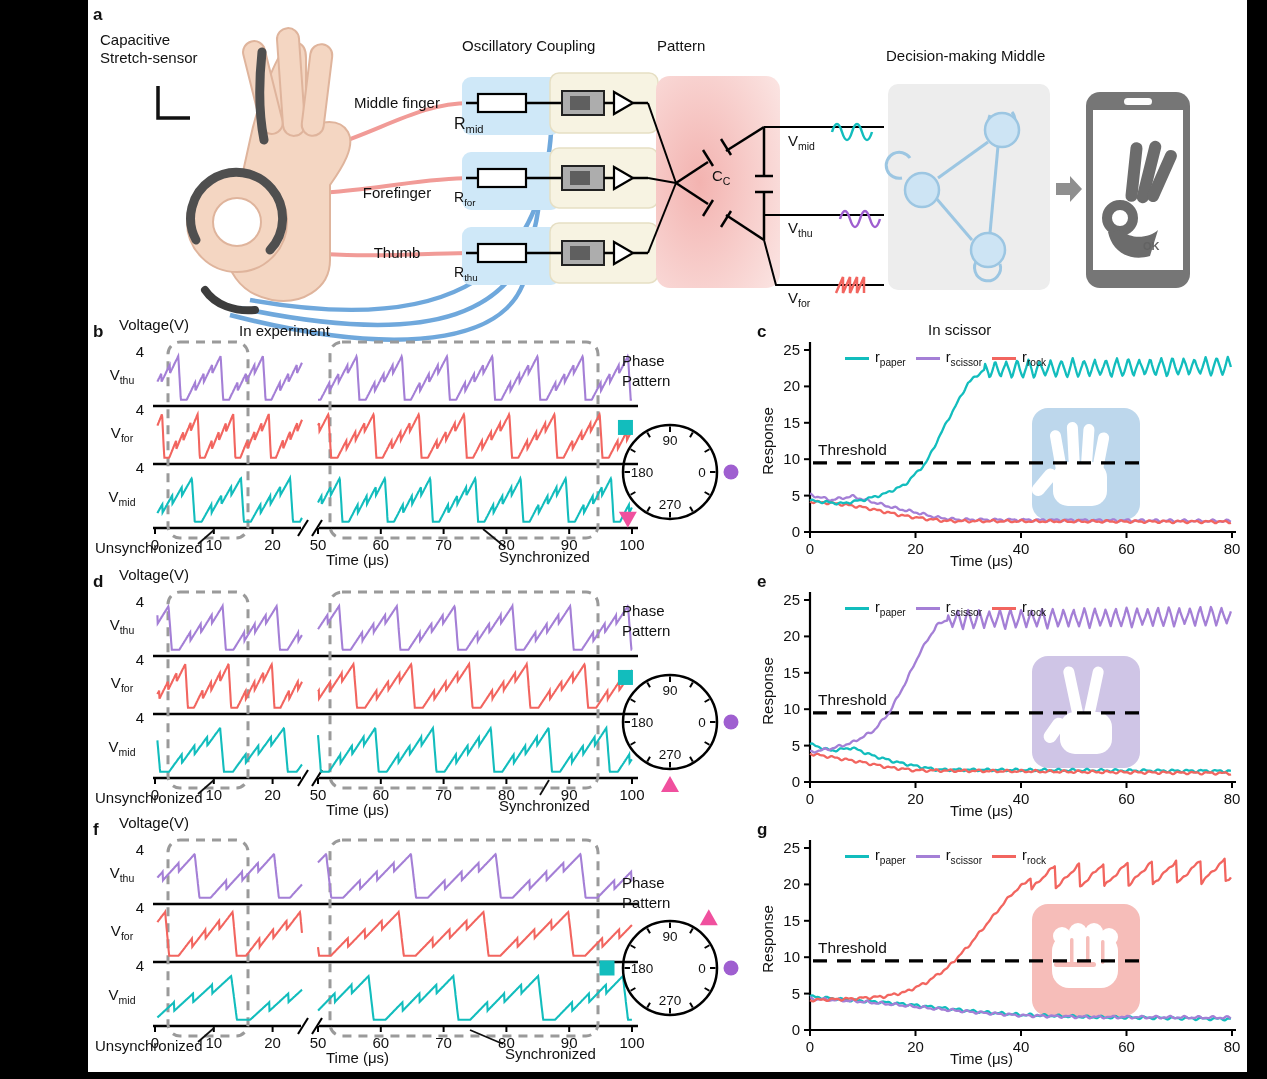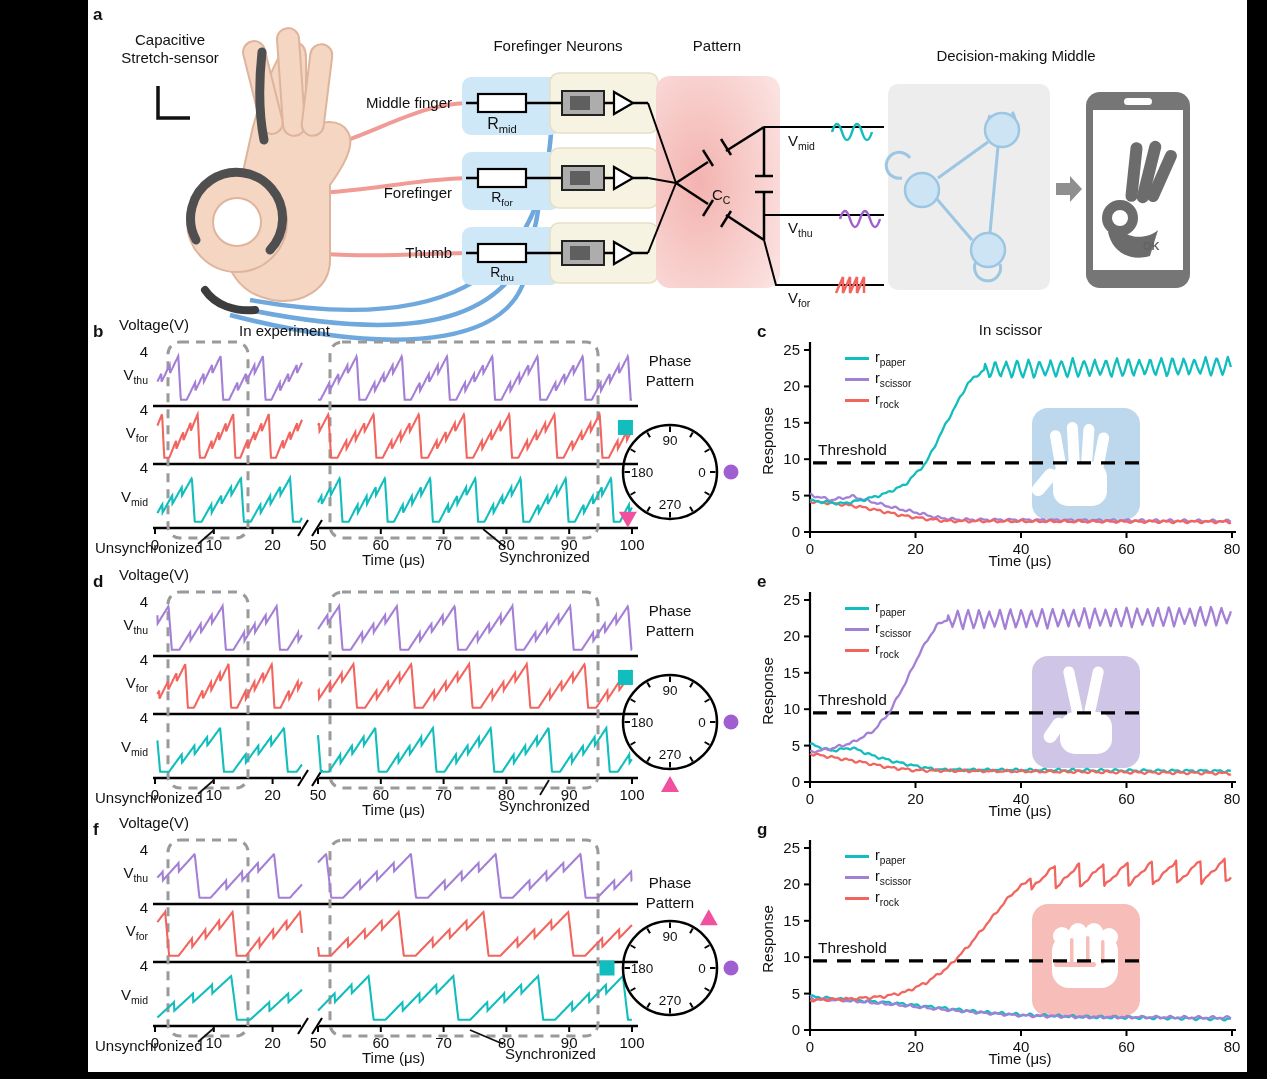--- a/index.html
+++ b/index.html
@@ -1,25 +1,25 @@
 <!DOCTYPE html>
 <html><head>
 <meta charset="utf-8">
 <style>
   *{margin:0;padding:0;box-sizing:border-box}
   html,body{background:#000}
   #page{position:relative;width:1267px;height:1079px;background:#fff;overflow:hidden;font-family:"Liberation Sans",sans-serif}
   .bar{position:absolute;background:#000}
   .lb{position:absolute;font-size:15px;color:#111;white-space:nowrap;line-height:1.2}
   .b{font-weight:bold;font-size:17px}
-  .ctr{text-align:center}
-  .rt{text-align:right}
+  .ctr{}
+  .rt{text-align:center}
   sub{font-size:0.7em}
   svg#canvas{position:absolute;left:0;top:0}
-  .leg{position:absolute;display:flex;flex-direction:column;gap:2px;font-size:14.5px;color:#111}
+  .leg{position:absolute;display:flex;flex-direction:row;gap:10px;font-size:14.5px;color:#111}
   .legrow{display:flex;align-items:center;gap:6px}
   .sw{display:inline-block;width:24px;height:3px}
   .rot{transform:translate(-50%,-50%) rotate(-90deg)}
 </style>
 </head>
 <body>
 
 <div id="page">
 
   <div class="bar" style="left:0;top:0;width:88px;height:1079px"></div>
@@ -457,30 +457,30 @@
         <path d="M810.0,997.5L811.1,997.6L812.1,998.3L813.2,999.2L814.2,1000.0L815.3,1000.1L816.3,999.8L817.4,999.4L818.4,999.2L819.5,999.3L820.5,999.5L821.6,999.3L822.7,998.8L823.7,998.3L824.8,998.1L825.8,998.6L826.9,999.5L827.9,1000.4L829.0,1000.8L830.0,1000.7L831.1,1000.3L832.2,1000.0L833.2,1000.1L834.3,1000.3L835.3,1000.3L836.4,999.8L837.4,999.2L838.5,998.8L839.5,999.0L840.6,999.8L841.6,1000.7L842.7,1001.3L843.8,1001.4L844.8,1001.1L845.9,1000.8L846.9,1000.8L848.0,1001.0L849.0,1001.2L850.1,1000.9L851.1,1000.2L852.2,999.6L853.3,999.6L854.3,1000.1L855.4,1001.1L856.4,1001.9L857.5,1002.3L858.5,1002.2L859.6,1001.9L860.6,1001.9L861.7,1002.1L862.8,1002.4L863.8,1002.3L864.9,1001.7L865.9,1001.1L867.0,1000.7L868.0,1001.0L869.1,1001.9L870.1,1002.8L871.2,1003.3L872.2,1003.4L873.3,1003.2L874.4,1003.1L875.4,1003.3L876.5,1003.6L877.5,1003.7L878.6,1003.3L879.6,1002.6L880.7,1002.0L881.7,1002.0L882.8,1002.6L883.8,1003.6L884.9,1004.3L886.0,1004.5L887.0,1004.4L888.1,1004.3L889.1,1004.4L890.2,1004.8L891.2,1005.0L892.3,1004.8L893.3,1004.2L894.4,1003.5L895.5,1003.2L896.5,1003.6L897.6,1004.4L898.6,1005.2L899.7,1005.7L900.7,1005.7L901.8,1005.6L902.8,1005.7L903.9,1006.1L904.9,1006.5L906.0,1006.5L907.1,1006.0L908.1,1005.2L909.2,1004.7L910.2,1004.8L911.3,1005.5L912.3,1006.3L913.4,1006.9L914.4,1007.1L915.5,1007.0L916.6,1007.1L917.6,1007.4L918.7,1007.9L919.7,1008.1L920.8,1007.8L921.8,1007.1L922.9,1006.4L923.9,1006.2L925.0,1006.6L926.0,1007.4L927.1,1008.1L928.2,1008.4L929.2,1008.4L930.3,1008.4L931.3,1008.7L932.4,1009.2L933.4,1009.6L934.5,1009.6L935.5,1008.9L936.6,1008.1L937.7,1007.7L938.7,1007.8L939.8,1008.4L940.8,1009.2L941.9,1009.6L942.9,1009.7L944.0,1009.6L945.0,1009.8L946.1,1010.3L947.1,1010.9L948.2,1011.0L949.3,1010.6L950.3,1009.8L951.4,1009.1L952.4,1008.9L953.5,1009.4L954.5,1010.1L955.6,1010.6L956.6,1010.8L957.7,1010.7L958.8,1010.8L959.8,1011.3L960.9,1011.9L961.9,1012.3L963.0,1012.1L964.0,1011.4L965.1,1010.6L966.1,1010.2L967.2,1010.4L968.2,1011.0L969.3,1011.6L970.4,1011.9L971.4,1011.8L972.5,1011.9L973.5,1012.2L974.6,1012.9L975.6,1013.5L976.7,1013.6L977.7,1013.0L978.8,1012.2L979.9,1011.6L980.9,1011.5L982.0,1011.9L983.0,1012.5L984.1,1012.8L985.1,1012.9L986.2,1012.8L987.2,1013.1L988.3,1013.7L989.3,1014.3L990.4,1014.7L991.5,1014.4L992.5,1013.6L993.6,1012.8L994.6,1012.5L995.7,1012.7L996.7,1013.3L997.8,1013.7L998.8,1013.8L999.9,1013.7L1001.0,1013.8L1002.0,1014.3L1003.1,1015.1L1004.1,1015.6L1005.2,1015.6L1006.2,1015.0L1007.3,1014.2L1008.3,1013.6L1009.4,1013.6L1010.5,1014.1L1011.5,1014.5L1012.6,1014.6L1013.6,1014.6L1014.7,1014.6L1015.7,1014.9L1016.8,1015.7L1017.8,1016.4L1018.9,1016.7L1019.9,1016.3L1021.0,1015.6L1022.1,1014.8L1023.1,1014.5L1024.2,1014.8L1025.2,1015.1L1026.3,1015.3L1027.3,1015.2L1028.4,1015.0L1029.4,1015.2L1030.5,1015.8L1031.6,1016.6L1032.6,1017.1L1033.7,1017.0L1034.7,1016.3L1035.8,1015.5L1036.8,1015.0L1037.9,1015.0L1038.9,1015.4L1040.0,1015.6L1041.0,1015.5L1042.1,1015.3L1043.2,1015.3L1044.2,1015.8L1045.3,1016.6L1046.3,1017.3L1047.4,1017.5L1048.4,1017.0L1049.5,1016.2L1050.5,1015.6L1051.6,1015.4L1052.7,1015.6L1053.7,1015.9L1054.8,1015.9L1055.8,1015.6L1056.9,1015.5L1057.9,1015.8L1059.0,1016.5L1060.0,1017.3L1061.1,1017.8L1062.1,1017.6L1063.2,1016.9L1064.3,1016.2L1065.3,1015.8L1066.4,1015.9L1067.4,1016.2L1068.5,1016.2L1069.5,1016.0L1070.6,1015.7L1071.6,1015.8L1072.7,1016.4L1073.8,1017.3L1074.8,1018.0L1075.9,1018.1L1076.9,1017.6L1078.0,1016.9L1079.0,1016.4L1080.1,1016.3L1081.1,1016.5L1082.2,1016.6L1083.2,1016.4L1084.3,1016.1L1085.4,1015.9L1086.4,1016.3L1087.5,1017.1L1088.5,1018.0L1089.6,1018.3L1090.6,1018.1L1091.7,1017.4L1092.7,1016.8L1093.8,1016.5L1094.9,1016.7L1095.9,1016.8L1097.0,1016.6L1098.0,1016.2L1099.1,1015.9L1100.1,1016.1L1101.2,1016.7L1102.2,1017.7L1103.3,1018.3L1104.3,1018.3L1105.4,1017.8L1106.5,1017.1L1107.5,1016.8L1108.6,1016.8L1109.6,1016.9L1110.7,1016.8L1111.7,1016.5L1112.8,1016.0L1113.8,1015.9L1114.9,1016.4L1116.0,1017.3L1117.0,1018.1L1118.1,1018.4L1119.1,1018.1L1120.2,1017.5L1121.2,1017.0L1122.3,1016.9L1123.3,1017.1L1124.4,1017.1L1125.4,1016.7L1126.5,1016.2L1127.6,1015.9L1128.6,1016.1L1129.7,1016.9L1130.7,1017.8L1131.8,1018.4L1132.8,1018.3L1133.9,1017.8L1134.9,1017.3L1136.0,1017.1L1137.1,1017.2L1138.1,1017.3L1139.2,1017.0L1140.2,1016.5L1141.3,1016.0L1142.3,1015.9L1143.4,1016.5L1144.4,1017.4L1145.5,1018.2L1146.5,1018.4L1147.6,1018.1L1148.7,1017.6L1149.7,1017.3L1150.8,1017.3L1151.8,1017.4L1152.9,1017.3L1153.9,1016.8L1155.0,1016.2L1156.0,1015.9L1157.1,1016.2L1158.2,1017.0L1159.2,1017.9L1160.3,1018.4L1161.3,1018.3L1162.4,1017.8L1163.4,1017.5L1164.5,1017.4L1165.5,1017.6L1166.6,1017.6L1167.6,1017.2L1168.7,1016.5L1169.8,1016.0L1170.8,1016.0L1171.9,1016.7L1172.9,1017.6L1174.0,1018.2L1175.0,1018.4L1176.1,1018.0L1177.1,1017.7L1178.2,1017.6L1179.3,1017.7L1180.3,1017.8L1181.4,1017.6L1182.4,1016.9L1183.5,1016.2L1184.5,1016.0L1185.6,1016.4L1186.6,1017.2L1187.7,1018.0L1188.7,1018.4L1189.8,1018.2L1190.9,1017.9L1191.9,1017.7L1193.0,1017.8L1194.0,1018.0L1195.1,1017.9L1196.1,1017.3L1197.2,1016.6L1198.2,1016.1L1199.3,1016.2L1200.4,1016.8L1201.4,1017.7L1202.5,1018.3L1203.5,1018.3L1204.6,1018.0L1205.6,1017.8L1206.7,1017.9L1207.7,1018.1L1208.8,1018.2L1209.8,1017.8L1210.9,1017.0L1212.0,1016.3L1213.0,1016.1L1214.1,1016.5L1215.1,1017.4L1216.2,1018.1L1217.2,1018.3L1218.3,1018.1L1219.3,1017.9L1220.4,1017.9L1221.5,1018.2L1222.5,1018.4L1223.6,1018.2L1224.6,1017.5L1225.7,1016.6L1226.7,1016.2L1227.8,1016.3L1228.8,1017.0L1229.9,1017.8L1230.9,1018.2" fill="none" stroke="#a47fd6" stroke-width="2.3" stroke-linejoin="round"></path>
         <path d="M810.0,1000.1L811.1,1000.6L812.1,1001.1L813.2,1001.4L814.2,1001.0L815.3,1000.1L816.3,999.2L817.4,998.8L818.4,998.9L819.5,999.3L820.5,999.6L821.6,999.6L822.7,999.4L823.7,999.4L824.8,999.8L825.8,1000.4L826.9,1000.9L827.9,1000.8L829.0,1000.1L830.0,999.1L831.1,998.5L832.2,998.4L833.2,998.7L834.3,999.0L835.3,999.1L836.4,998.9L837.4,998.8L838.5,999.0L839.5,999.7L840.6,1000.3L841.6,1000.5L842.7,1000.0L843.8,999.1L844.8,998.3L845.9,997.9L846.9,998.1L848.0,998.4L849.0,998.6L850.1,998.4L851.1,998.2L852.2,998.3L853.3,998.8L854.3,999.5L855.4,999.9L856.4,999.7L857.5,998.9L858.5,998.0L859.6,997.4L860.6,997.3L861.7,997.5L862.8,997.7L863.8,997.5L864.9,997.2L865.9,997.1L867.0,997.5L868.0,998.2L869.1,998.8L870.1,998.9L871.2,998.3L872.2,997.4L873.3,996.7L874.4,996.4L875.4,996.5L876.5,996.7L877.5,996.6L878.6,996.3L879.6,996.0L880.7,996.2L881.7,996.8L882.8,997.6L883.8,998.0L884.9,997.5L886.0,996.6L887.0,995.6L888.1,995.0L889.1,994.8L890.2,994.9L891.2,994.7L892.3,994.2L893.3,993.7L894.4,993.5L895.5,993.9L896.5,994.5L897.6,995.0L898.6,994.9L899.7,994.1L900.7,993.1L901.8,992.4L902.8,992.0L903.9,992.0L904.9,991.9L906.0,991.2L907.1,990.4L908.1,989.8L909.2,989.6L910.2,990.0L911.3,990.3L912.3,990.3L913.4,989.5L914.4,988.3L915.5,987.2L916.6,986.5L917.6,986.1L918.7,985.8L919.7,985.2L920.8,984.3L921.8,983.5L922.9,983.2L923.9,983.4L925.0,983.8L926.0,984.0L927.1,983.3L928.2,982.0L929.2,980.6L930.3,979.5L931.3,978.8L932.4,978.2L933.4,977.4L934.5,976.3L935.5,975.1L936.6,974.3L937.7,974.0L938.7,974.2L939.8,974.3L940.8,973.8L941.9,972.8L942.9,971.4L944.0,970.2L945.0,969.4L946.1,968.8L947.1,968.1L948.2,966.7L949.3,965.1L950.3,963.6L951.4,962.8L952.4,962.4L953.5,962.2L954.5,961.7L955.6,960.6L956.6,959.0L957.7,957.3L958.8,956.0L959.8,955.0L960.9,954.0L961.9,952.7L963.0,951.1L964.0,949.5L965.1,948.3L966.1,947.8L967.2,947.6L968.2,947.3L969.3,946.2L970.4,944.6L971.4,942.8L972.5,941.2L973.5,940.0L974.6,938.8L975.6,937.4L976.7,935.7L977.7,933.8L978.8,932.2L979.9,931.2L980.9,930.8L982.0,930.4L983.0,929.6L984.1,928.2L985.1,926.5L986.2,924.8L987.2,923.5L988.3,922.3L989.3,921.1L990.4,919.4L991.5,917.5L992.5,915.7L993.6,914.4L994.6,913.8L995.7,913.4L996.7,912.8L997.8,911.7L998.8,910.1L999.9,908.4L1001.0,907.0L1002.0,905.8L1003.1,904.7L1004.1,903.1L1005.2,901.2L1006.2,899.3L1007.3,897.7L1008.3,896.8L1009.4,896.4L1010.5,895.9L1011.5,895.4L1012.6,894.3L1013.6,893.0L1014.7,891.9L1015.7,891.1L1016.8,890.4L1017.8,889.4L1018.9,887.9L1019.9,886.3L1021.0,884.8L1022.1,884.0L1023.1,883.8L1024.2,883.7L1025.2,883.4L1026.3,882.5L1027.3,881.3L1028.4,880.1L1029.4,879.3L1030.5,878.6L1031.6,889.4L1032.6,888.0L1033.7,886.1L1034.7,884.4L1035.8,883.1L1036.8,882.5L1037.9,882.3L1038.9,881.9L1040.0,881.1L1041.0,879.9L1042.1,878.6L1043.2,877.5L1044.2,876.7L1045.3,875.8L1046.3,874.6L1047.4,872.9L1048.4,871.0L1049.5,869.4L1050.5,868.5L1051.6,868.2L1052.7,867.9L1053.7,867.3L1054.8,866.2L1055.8,888.2L1056.9,887.1L1057.9,886.2L1059.0,885.5L1060.0,884.4L1061.1,882.9L1062.1,881.0L1063.2,879.2L1064.3,878.0L1065.3,877.4L1066.4,877.1L1067.4,876.7L1068.5,875.7L1069.5,874.5L1070.6,873.3L1071.6,872.5L1072.7,871.8L1073.8,870.9L1074.8,869.5L1075.9,867.7L1076.9,865.8L1078.0,864.3L1079.0,863.5L1080.1,886.4L1081.1,886.0L1082.2,885.2L1083.2,884.1L1084.3,882.9L1085.4,881.9L1086.4,881.3L1087.5,880.6L1088.5,879.4L1089.6,877.7L1090.6,875.8L1091.7,874.1L1092.7,872.9L1093.8,872.4L1094.9,872.0L1095.9,871.4L1097.0,870.3L1098.0,869.1L1099.1,868.1L1100.1,867.4L1101.2,866.8L1102.2,865.9L1103.3,864.4L1104.3,885.8L1105.4,883.9L1106.5,882.5L1107.5,881.7L1108.6,881.3L1109.6,880.8L1110.7,879.9L1111.7,878.7L1112.8,877.6L1113.8,876.8L1114.9,876.3L1116.0,875.6L1117.0,874.4L1118.1,872.6L1119.1,870.6L1120.2,869.0L1121.2,867.9L1122.3,867.3L1123.3,866.8L1124.4,866.0L1125.4,864.9L1126.5,863.8L1127.6,862.9L1128.6,885.7L1129.7,885.2L1130.7,884.2L1131.8,882.6L1132.8,880.7L1133.9,878.9L1134.9,877.5L1136.0,876.8L1137.1,876.3L1138.1,875.6L1139.2,874.5L1140.2,873.3L1141.3,872.4L1142.3,871.8L1143.4,871.3L1144.4,870.6L1145.5,869.4L1146.5,867.5L1147.6,865.6L1148.7,864.0L1149.7,863.0L1150.8,862.4L1151.8,861.8L1152.9,884.1L1153.9,882.9L1155.0,881.8L1156.0,881.1L1157.1,880.7L1158.2,880.3L1159.2,879.2L1160.3,877.6L1161.3,875.7L1162.4,873.9L1163.4,872.7L1164.5,871.9L1165.5,871.3L1166.6,870.4L1167.6,869.2L1168.7,868.1L1169.8,867.2L1170.8,866.8L1171.9,866.4L1172.9,865.7L1174.0,864.3L1175.0,862.5L1176.1,860.6L1177.1,882.4L1178.2,881.5L1179.3,880.8L1180.3,880.0L1181.4,878.9L1182.4,877.6L1183.5,876.6L1184.5,876.1L1185.6,875.8L1186.6,875.3L1187.7,874.2L1188.7,872.5L1189.8,870.6L1190.9,869.0L1191.9,867.8L1193.0,867.1L1194.0,866.3L1195.1,865.2L1196.1,863.9L1197.2,862.8L1198.2,862.1L1199.3,861.8L1200.4,861.5L1201.4,884.0L1202.5,882.6L1203.5,880.7L1204.6,878.9L1205.6,877.6L1206.7,876.7L1207.7,875.9L1208.8,874.9L1209.8,873.6L1210.9,872.3L1212.0,871.5L1213.0,871.1L1214.1,870.8L1215.1,870.3L1216.2,869.2L1217.2,867.5L1218.3,865.6L1219.3,864.1L1220.4,863.0L1221.5,862.2L1222.5,861.3L1223.6,860.0L1224.6,858.7L1225.7,880.9L1226.7,880.3L1227.8,880.1L1228.8,879.8L1229.9,878.9L1230.9,877.4" fill="none" stroke="#f2655f" stroke-width="2.3" stroke-linejoin="round"></path>
       </g>
   </svg>
 
   <div class="lb b" style="left:93px;top:5px">a</div>
   <div class="lb ctr" style="left:100px;top:31px;width:140px">
     <div>Capacitive</div>
     <div>Stretch-sensor</div>
   </div>
-  <div class="lb ctr" style="left:462px;top:37px;width:192px">Forefinger Neurons</div>
+  <div class="lb ctr" style="left:462px;top:37px;width:192px">Oscillatory Coupling</div>
   <div class="lb ctr" style="left:657px;top:37px;width:120px">Pattern</div>
   <div class="lb ctr" style="left:886px;top:47px;width:260px">Decision-making Middle</div>
   <div class="lb rt" style="left:342px;top:94px;width:110px">Middle finger</div>
   <div class="lb rt" style="left:342px;top:184px;width:110px">Forefinger</div>
   <div class="lb rt" style="left:342px;top:244px;width:110px">Thumb</div>
   <div class="lb ctr" style="left:454px;top:114px;width:96px;font-size:16px"><span>R</span><sub>mid</sub></div>
   <div class="lb ctr" style="left:454px;top:189px;width:96px;font-size:14px"><span>R</span><sub>for</sub></div>
   <div class="lb ctr" style="left:454px;top:264px;width:96px;font-size:14px"><span>R</span><sub>thu</sub></div>
-  <div class="lb" style="left:712px;top:186px"><span>C</span><sub>C</sub></div>
+  <div class="lb" style="left:712px;top:167px"><span>C</span><sub>C</sub></div>
   <div class="lb" style="left:788px;top:132px"><span>V</span><sub>mid</sub></div>
   <div class="lb" style="left:788px;top:219px"><span>V</span><sub>thu</sub></div>
   <div class="lb" style="left:788px;top:289px"><span>V</span><sub>for</sub></div>
   <div class="lb" style="left:1143px;top:240px;font-size:11px;font-weight:bold;color:#636363">OK</div>
 
   <div class="lb b" style="left:93px;top:322px">b</div>
   <div class="lb" style="left:119px;top:316px">Voltage(V)</div>
   <div class="lb" style="left:239px;top:322px">In experiment</div>
   <div class="lb rt" style="left:96px;top:366px;width:52px"><span>V</span><sub>thu</sub></div>
   <div class="lb rt" style="left:96px;top:424px;width:52px"><span>V</span><sub>for</sub></div>

